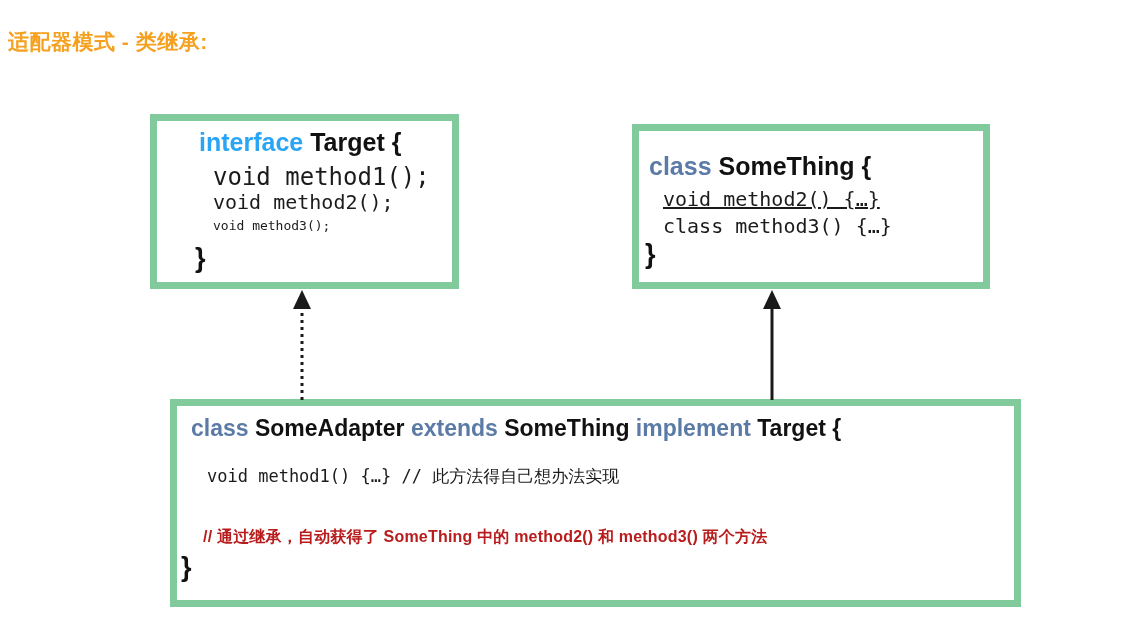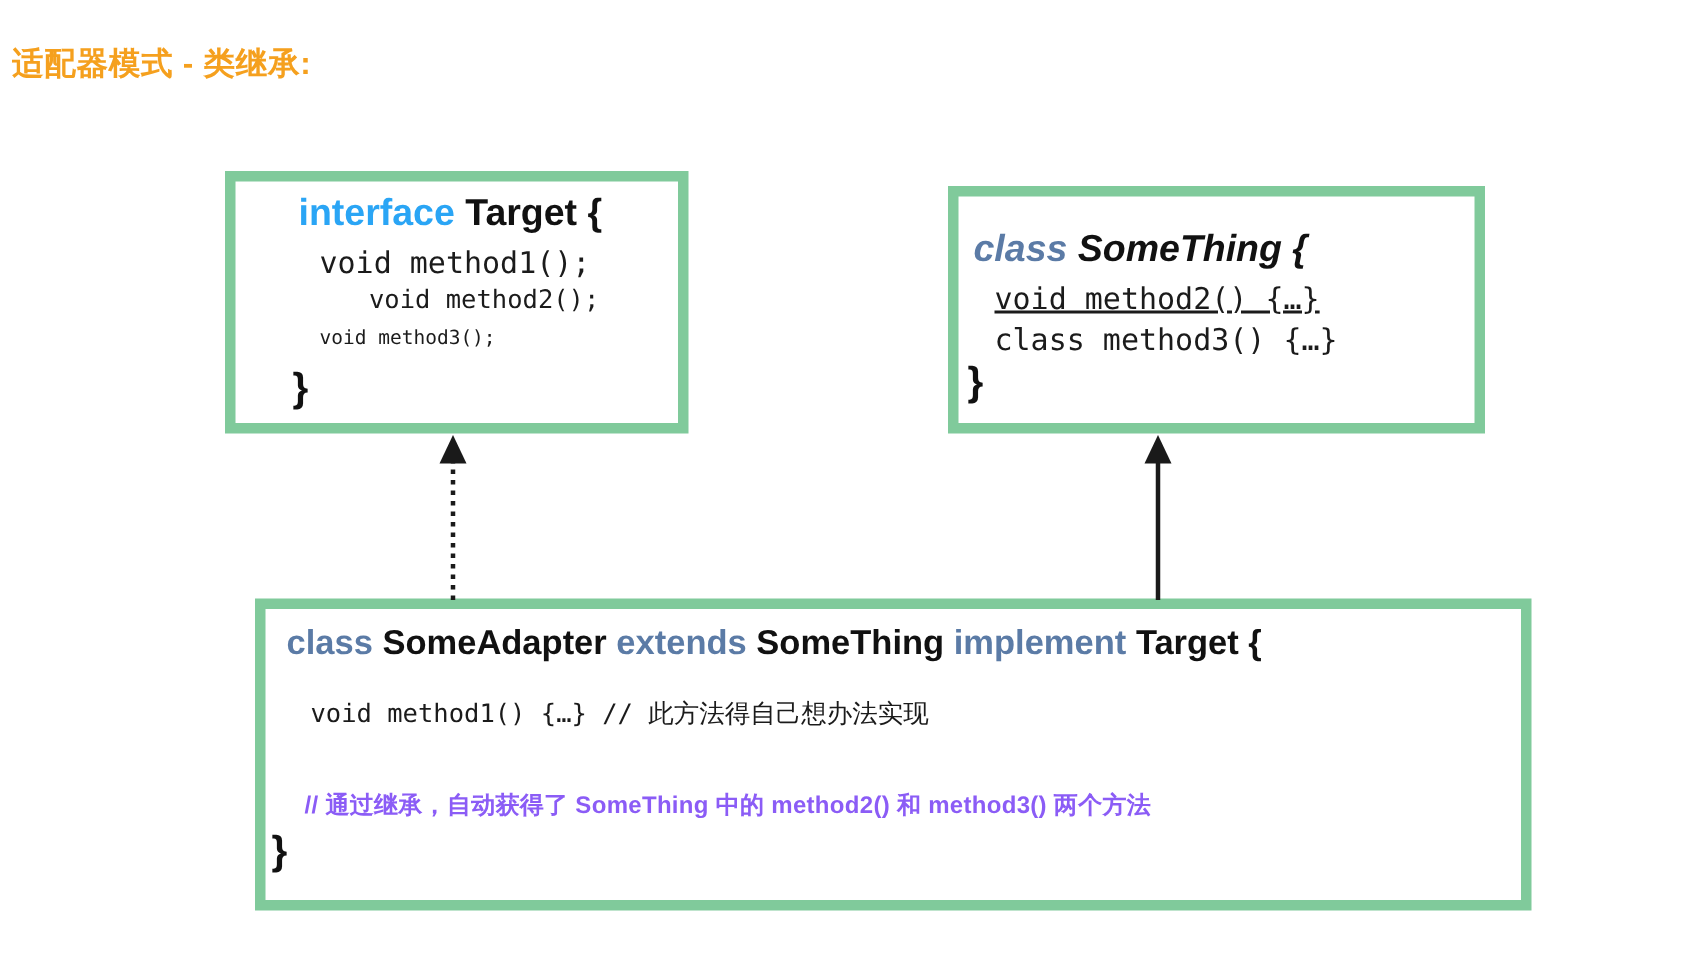--- a/index.html
+++ b/index.html
@@ -69,43 +69,43 @@
   .brace {
     font-family: "Liberation Sans", "DejaVu Sans", sans-serif;
     font-weight: bold;
     color: #111111;
     line-height: 1;
   }
 
   
   #box-target { left: 150px; top: 98px; width: 309px; height: 175px; }
   #box-target .decl    { position: absolute; left: 42px; top: 8px;  font-size: 25px; }
-  #box-target .m1      { position: absolute; left: 56px; top: 44px; font-size: 20px; }
-  #box-target .m2      { position: absolute; left: 56px; top: 71px; font-size: 17px; margin-left: 33px; }
+  #box-target .m1      { position: absolute; left: 56px; top: 44px; font-size: 24px; }
+  #box-target .m2      { position: absolute; left: 56px; top: 71px; font-size: 20px; }
   #box-target .m3      { position: absolute; left: 56px; top: 98px; font-size: 13px; }
   #box-target .brace   { position: absolute; left: 38px; top: 124px; font-size: 27px; }
 
   
   #box-something { left: 632px; top: 108px; width: 358px; height: 165px; }
-  #box-something .decl  { position: absolute; left: 10px; top: 22px; font-size: 25px; font-style: italic; }
+  #box-something .decl  { position: absolute; left: 10px; top: 22px; font-size: 25px; }
   #box-something .m1    { position: absolute; left: 24px; top: 58px; font-size: 20px; text-decoration: underline; }
   #box-something .m2    { position: absolute; left: 24px; top: 85px; font-size: 20px; }
   #box-something .brace { position: absolute; left: 6px;  top: 110px; font-size: 27px; }
 
   
   #box-adapter { left: 170px; top: 383px; width: 851px; height: 208px; }
   #box-adapter .decl        { position: absolute; left: 14px; top: 10px; font-size: 23px; }
   #box-adapter .impl-line   { position: absolute; left: 30px; top: 62px; font-size: 17px; }
   #box-adapter .note-line {
     position: absolute;
     left: 26px;
     top: 121px;
     font-size: 16px;
     font-weight: bold;
-    color: #8b5cf6;
+    color: #b91c1c;
     font-family: "Liberation Sans", "DejaVu Sans", sans-serif;
     white-space: nowrap;
     letter-spacing: 0.2px;
   }
   #box-adapter .brace       { position: absolute; left: 4px; top: 148px; font-size: 27px; }
 
   
   .arrow-svg {
     position: absolute;
     overflow: visible;

